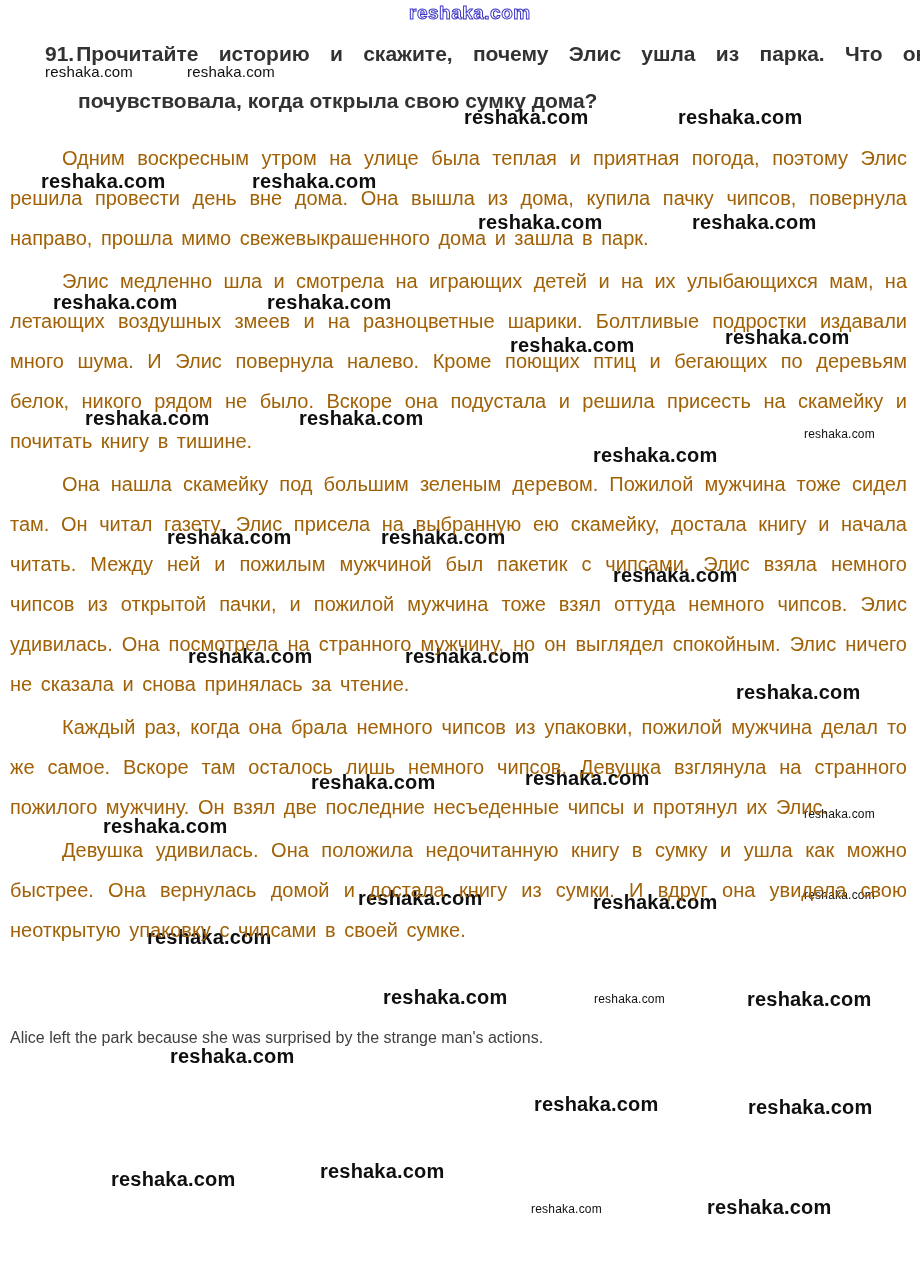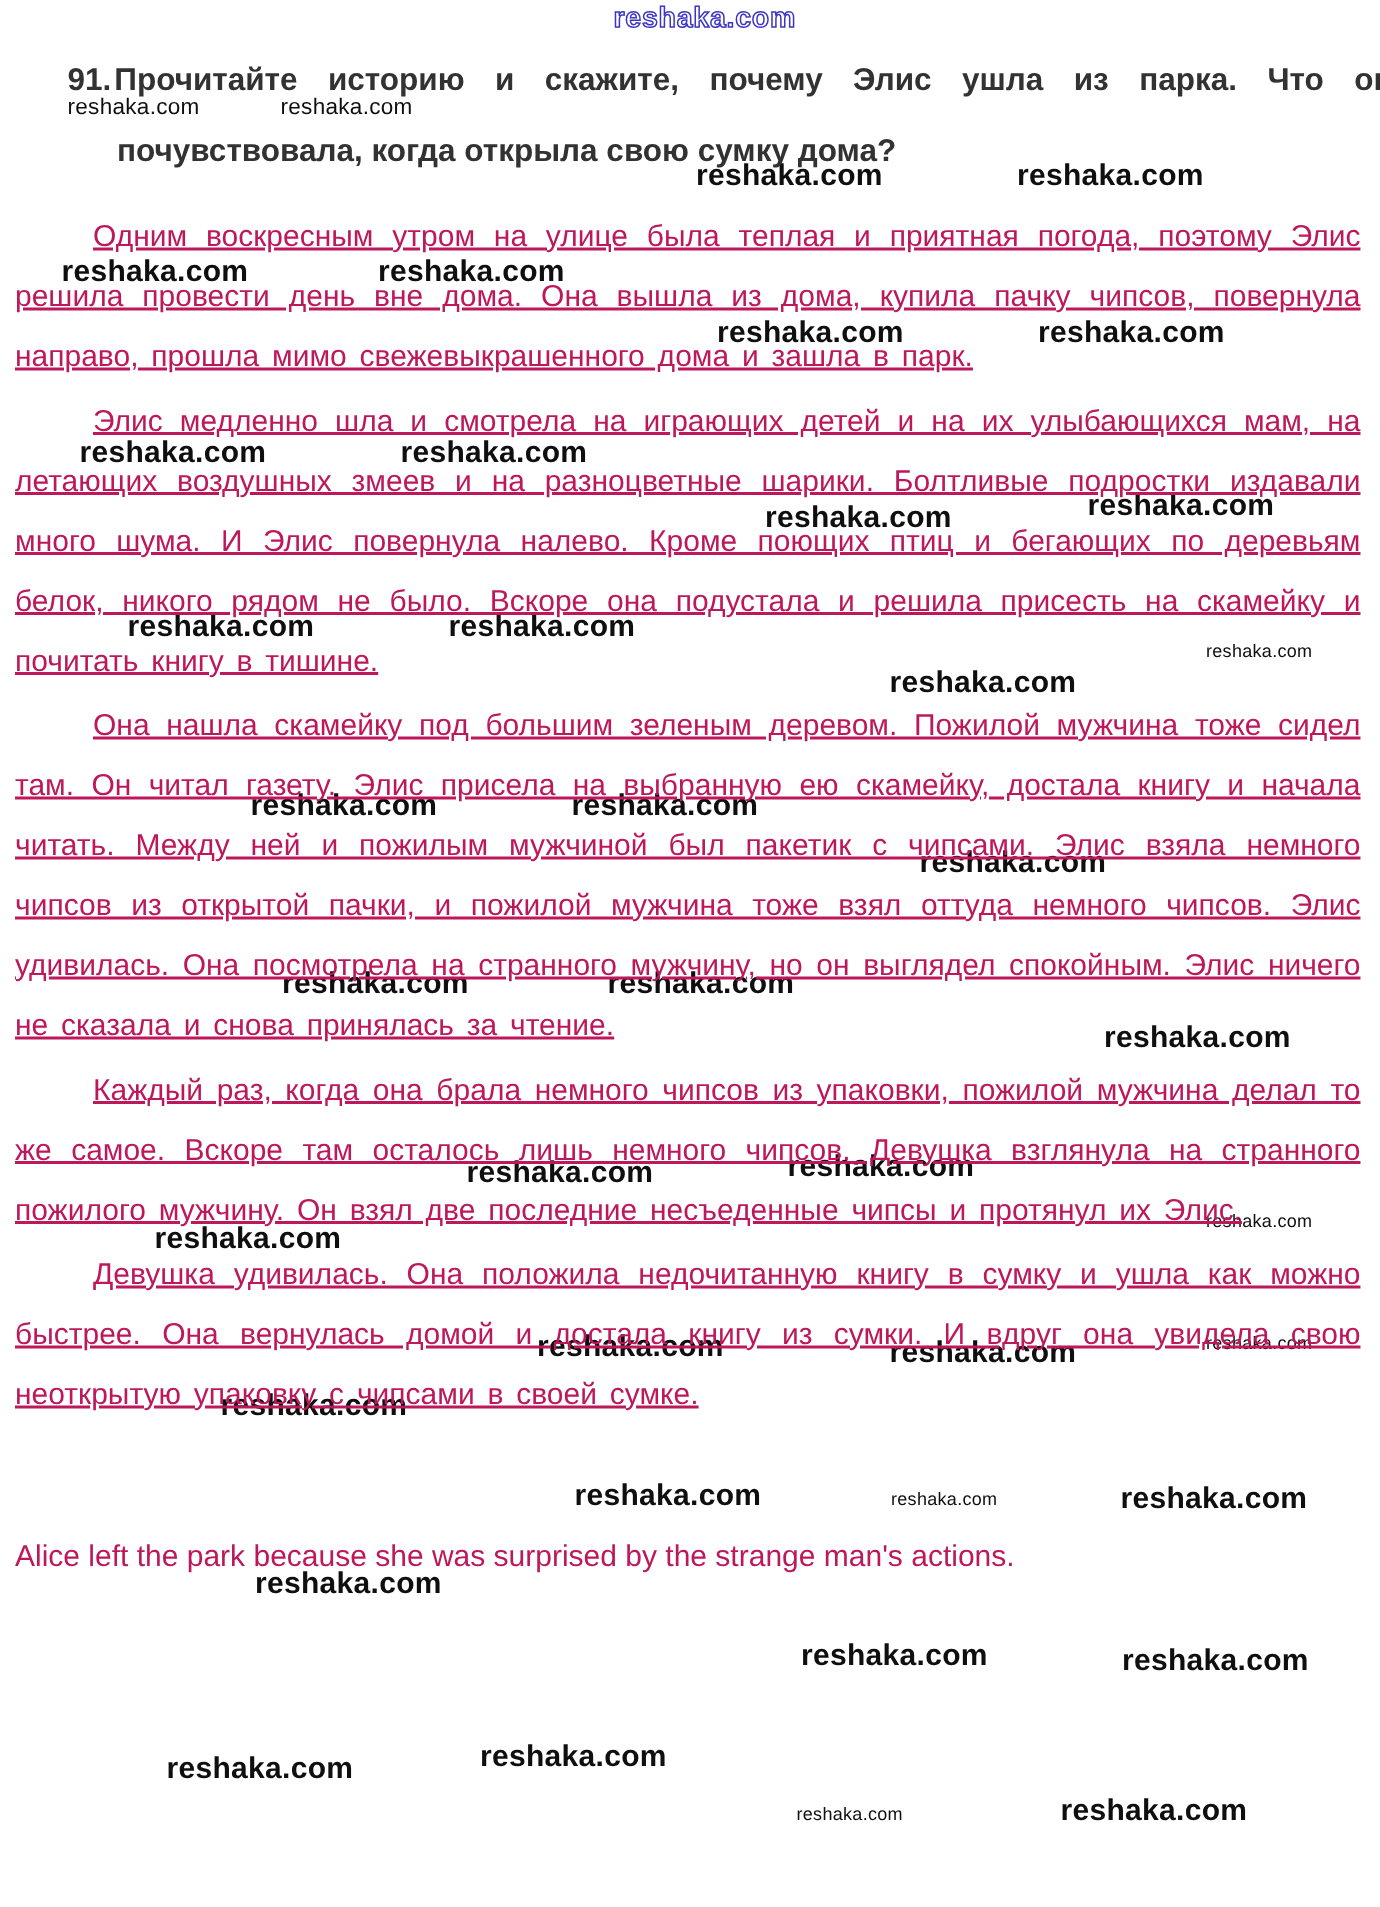--- a/index.html
+++ b/index.html
@@ -17,27 +17,27 @@
     white-space:nowrap; line-height:1;
   }
   .heading {
     position:absolute; top:30px; left:45px; width:862px;
     font-size:21px; font-weight:700; line-height:47px; color:#323232;
     text-align:justify; padding-left:33px; text-indent:-33px;
   }
   .heading .task-num { padding-right:2px; }
   .story {
     position:absolute; top:138px; left:10px; width:897px;
-    font-size:20px; line-height:40px; color:#be185d;
-    text-align:justify; word-spacing:3px;text-decoration:underline;
+    font-size:20px; line-height:40px; color:#a16207;
+    text-align:justify; word-spacing:3px;
   }
   .story p { margin:0 0 3px 0; text-indent:52px; }
   .answer-en {
     position:absolute; top:1018px; left:10px; width:897px;
-    font-size:20px; line-height:40px; color:#be185d; text-align:left;
+    font-size:16px; line-height:40px; color:#404040; text-align:left;
   }
   .answer-en p { margin:0; }
   .answer-ru {
     position:absolute; top:1140px; left:10px; width:897px;
     font-size:20px; line-height:42px; color:#3e3e3e;
     text-align:justify; word-spacing:2px;
   }
   .answer-ru p { margin:0 0 5px 0; }
 </style>
 </head>

